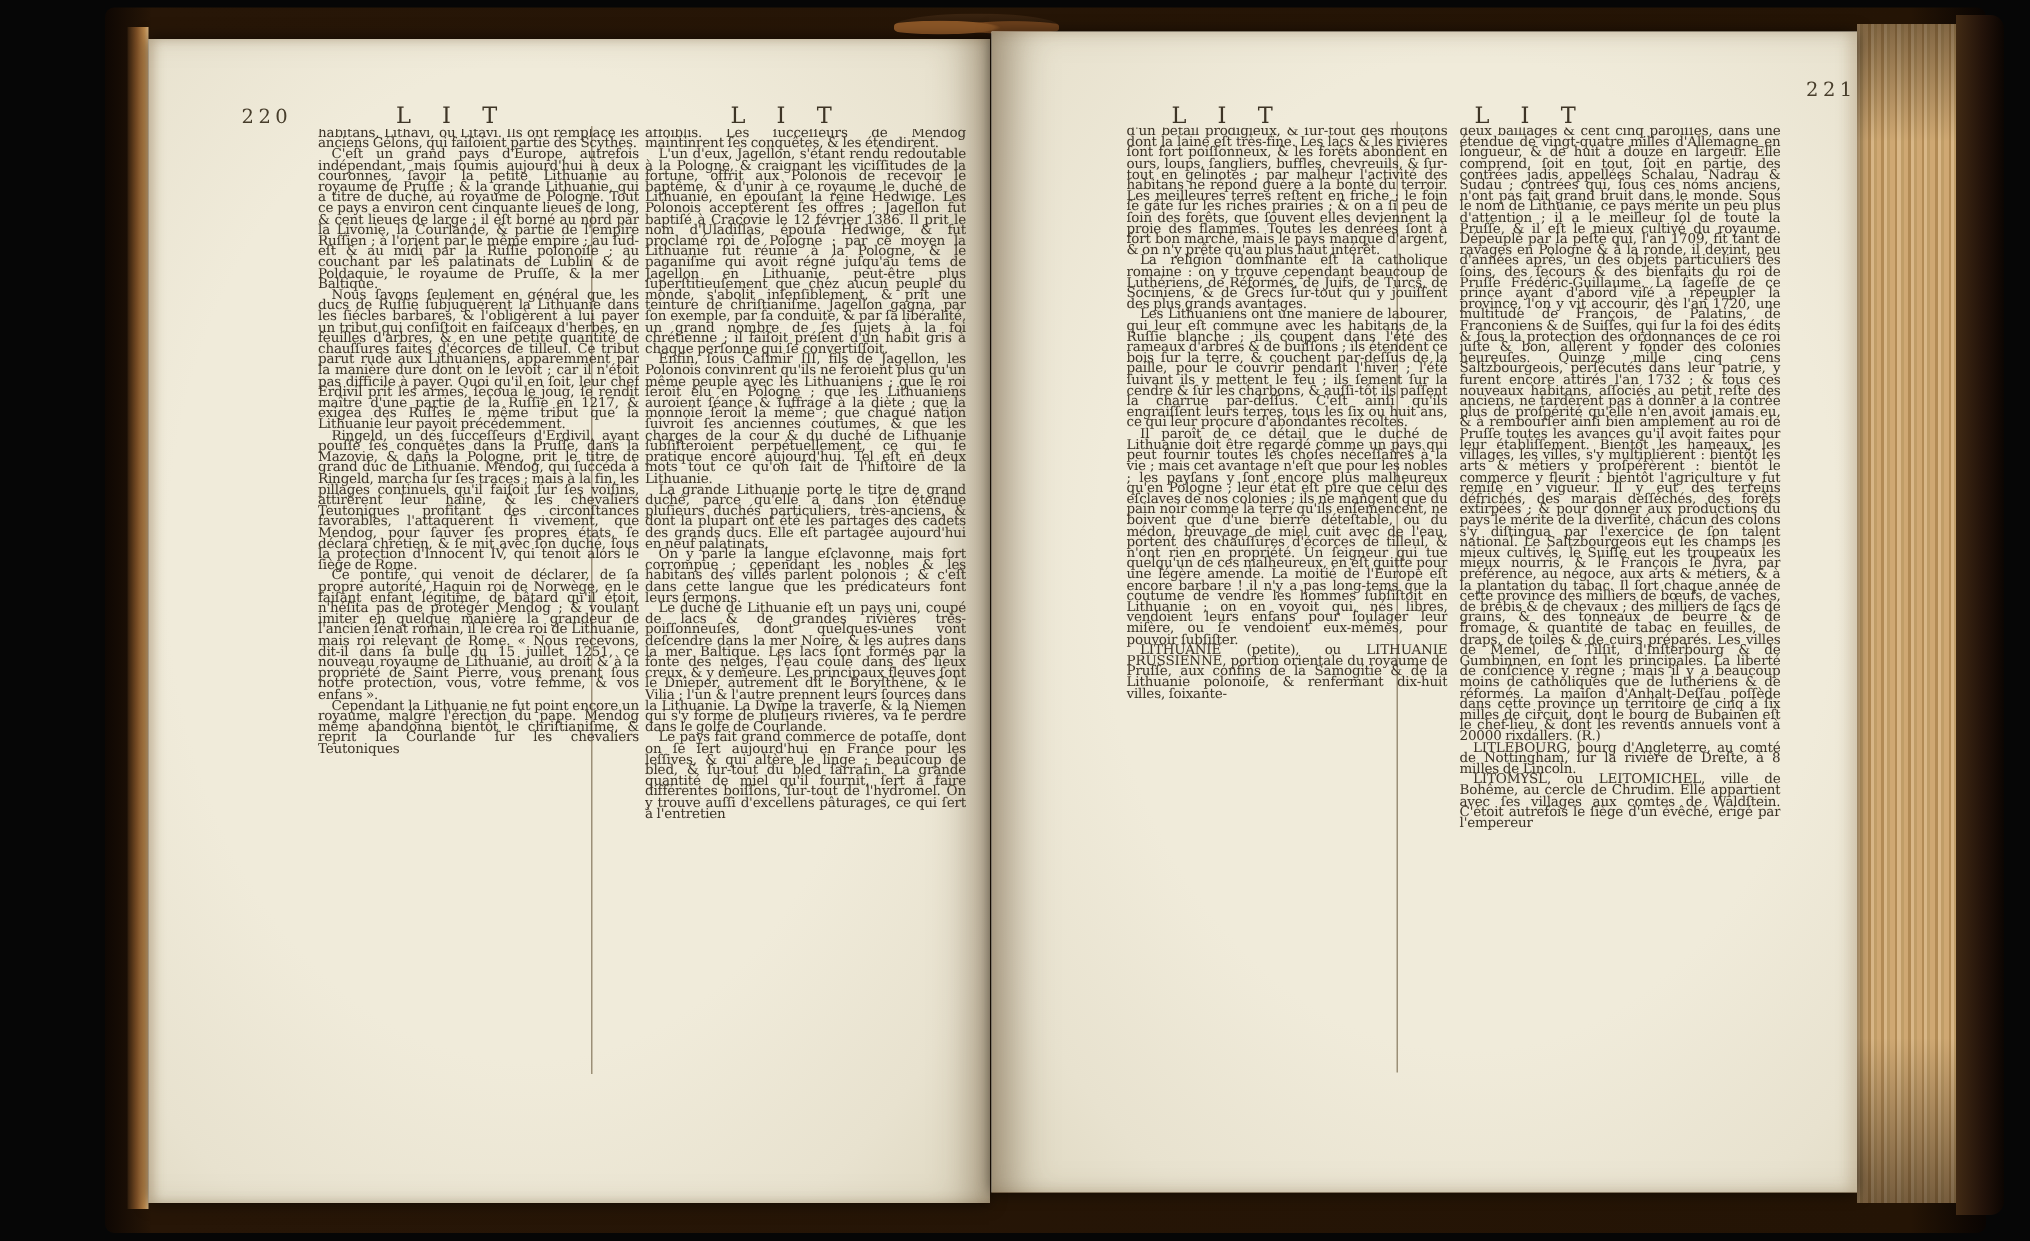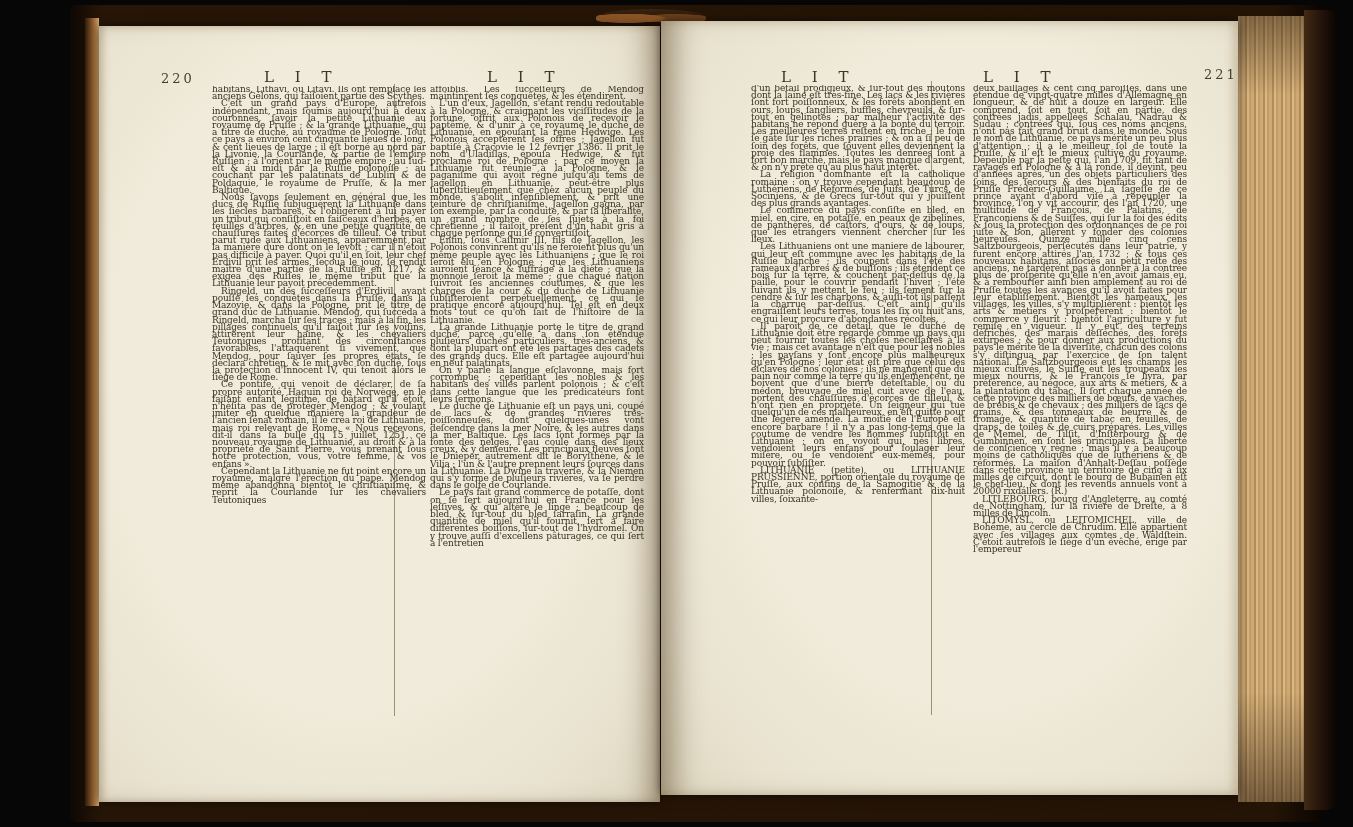--- a/index.html
+++ b/index.html
@@ -61,26 +61,25 @@
       <p class="indent">La grande Lithuanie porte le titre de grand duché, parce qu'elle a dans ſon étendue pluſieurs duchés particuliers, très-anciens, &amp; dont la plupart ont été les partages des cadets des grands ducs. Elle eſt partagée aujourd'hui en neuf palatinats.</p>
       <p class="indent">On y parle la langue eſclavonne, mais fort corrompue ; cependant les nobles &amp; les habitans des villes parlent polonois ; &amp; c'eſt dans cette langue que les prédicateurs font leurs ſermons.</p>
       <p class="indent">Le duché de Lithuanie eſt un pays uni, coupé de lacs &amp; de grandes rivières très-poiſſonneuſes, dont quelques-unes vont deſcendre dans la mer Noire, &amp; les autres dans la mer Baltique. Les lacs ſont formés par la fonte des neiges, l'eau coule dans des lieux creux, &amp; y demeure. Les principaux fleuves ſont le Dnieper, autrement dit le Boryſthène, &amp; le Vilia ; l'un &amp; l'autre prennent leurs ſources dans la Lithuanie. La Dwine la traverſe, &amp; la Niemen qui s'y forme de pluſieurs rivières, va ſe perdre dans le golfe de Courlande.</p>
       <p class="indent">Le pays fait grand commerce de potaſſe, dont on ſe ſert aujourd'hui en France pour les leſſives, &amp; qui altère le linge ; beaucoup de bled, &amp; ſur-tout du bled ſarraſin. La grande quantité de miel qu'il fournit, ſert à faire différentes boiſſons, ſur-tout de l'hydromel. On y trouve auſſi d'excellens pâturages, ce qui ſert à l'entretien</p>
     </div>
 </div>
 
 <div class="page page-right">
   <div class="running-title" style="left:120px;top:47px;">L I T</div>
   <div class="running-title" style="left:322px;top:47px;">L I T</div>
-  <div class="pagenum" style="left:543px;top:46px;">221</div>
+  <div class="pagenum" style="left:543px;top:32px;">221</div>
   <div class="divider" style="left:270px;top:60px;height:634px;"></div>
   <div class="col" style="left:55px;top:64px;">
       <p class="">d'un bétail prodigieux, &amp; ſur-tout des moutons dont la laine eſt très-fine. Les lacs &amp; les rivières ſont fort poiſſonneux, &amp; les forêts abondent en ours, loups, ſangliers, buffles, chevreuils, &amp; ſur-tout en gelinotes ; par malheur l'activité des habitans ne répond guère à la bonté du terroir. Les meilleures terres reſtent en friche ; le foin ſe gâte ſur les riches prairies ; &amp; on a ſi peu de ſoin des forêts, que ſouvent elles deviennent la proie des flammes. Toutes les denrées ſont à fort bon marché, mais le pays manque d'argent, &amp; on n'y prête qu'au plus haut intérêt.</p>
       <p class="indent">La religion dominante eſt la catholique romaine : on y trouve cependant beaucoup de Luthériens, de Réformés, de Juifs, de Turcs, de Sociniens, &amp; de Grecs ſur-tout qui y jouiſſent des plus grands avantages.</p>
-      <p class="indent">Le commerce du pays conſiſte en bled, en miel, en cire, en potaſſe, en peaux de zibelines, de panthères, de caſtors, d'ours, &amp; de loups, que les étrangers viennent chercher ſur les lieux.</p>
       <p class="indent">Les Lithuaniens ont une maniere de labourer, qui leur eſt commune avec les habitans de la Ruſſie blanche ; ils coupent dans l'été des rameaux d'arbres &amp; de buiſſons ; ils étendent ce bois ſur la terre, &amp; couchent par-deſſus de la paille, pour le couvrir pendant l'hiver ; l'été ſuivant ils y mettent le feu ; ils ſement ſur la cendre &amp; ſur les charbons, &amp; auſſi-tôt ils paſſent la charrue par-deſſus. C'eſt ainſi qu'ils engraiſſent leurs terres, tous les ſix ou huit ans, ce qui leur procure d'abondantes récoltes.</p>
       <p class="indent">Il paroît de ce détail que le duché de Lithuanie doit être regardé comme un pays qui peut fournir toutes les choſes néceſſaires à la vie ; mais cet avantage n'eſt que pour les nobles ; les payſans y ſont encore plus malheureux qu'en Pologne ; leur état eſt pire que celui des eſclaves de nos colonies ; ils ne mangent que du pain noir comme la terre qu'ils enſemencent, ne boivent que d'une bierre déteſtable, ou du médon, breuvage de miel cuit avec de l'eau, portent des chauſſures d'écorces de tilleul, &amp; n'ont rien en propriété. Un ſeigneur qui tue quelqu'un de ces malheureux, en eſt quitte pour une légère amende. La moitié de l'Europe eſt encore barbare ! il n'y a pas long-tems que la coutume de vendre les hommes ſubſiſtoit en Lithuanie ; on en voyoit qui, nés libres, vendoient leurs enfans pour ſoulager leur miſère, ou ſe vendoient eux-mêmes, pour pouvoir ſubſiſter.</p>
       <p class="indent">LITHUANIE (petite), ou LITHUANIE PRUSSIENNE, portion orientale du royaume de Pruſſe, aux confins de la Samogitie &amp; de la Lithuanie polonoiſe, &amp; renfermant dix-huit villes, ſoixante-</p>
     </div>
   <div class="col" style="left:277px;top:64px;">
       <p class="">deux baillages &amp; cent cinq paroiſſes, dans une étendue de vingt-quatre milles d'Allemagne en longueur, &amp; de huit à douze en largeur. Elle comprend, ſoit en tout, ſoit en partie, des contrées jadis appellées Schalau, Nadrau &amp; Sudau ; contrées qui, ſous ces noms anciens, n'ont pas fait grand bruit dans le monde. Sous le nom de Lithuanie, ce pays mérite un peu plus d'attention ; il a le meilleur ſol de toute la Pruſſe, &amp; il eſt le mieux cultivé du royaume. Dépeuplé par la peſte qui, l'an 1709, fit tant de ravages en Pologne &amp; à la ronde, il devint, peu d'années après, un des objets particuliers des ſoins, des ſecours &amp; des bienfaits du roi de Pruſſe Frédéric-Guillaume. La ſageſſe de ce prince ayant d'abord viſé à repeupler la province, l'on y vit accourir, dès l'an 1720, une multitude de François, de Palatins, de Franconiens &amp; de Suiſſes, qui ſur la foi des édits &amp; ſous la protection des ordonnances de ce roi juſte &amp; bon, allèrent y fonder des colonies heureuſes. Quinze mille cinq cens Saltzbourgeois, perſécutés dans leur patrie, y furent encore attirés l'an 1732 ; &amp; tous ces nouveaux habitans, aſſociés au petit reſte des anciens, ne tardèrent pas à donner à la contrée plus de proſpérité qu'elle n'en avoit jamais eu, &amp; à rembourſer ainſi bien amplement au roi de Pruſſe toutes les avances qu'il avoit faites pour leur établiſſement. Bientôt les hameaux, les villages, les villes, s'y multiplièrent : bientôt les arts &amp; métiers y proſpérèrent : bientôt le commerce y fleurit : bientôt l'agriculture y fut remiſe en vigueur. Il y eut des terreins défrichés, des marais deſſéchés, des forêts extirpées ; &amp; pour donner aux productions du pays le mérite de la diverſité, chacun des colons s'y diſtingua par l'exercice de ſon talent national. Le Saltzbourgeois eut les champs les mieux cultivés, le Suiſſe eut les troupeaux les mieux nourris, &amp; le François ſe livra, par préférence, au négoce, aux arts &amp; métiers, &amp; à la plantation du tabac. Il ſort chaque année de cette province des milliers de bœufs, de vaches, de brebis &amp; de chevaux ; des milliers de ſacs de grains, &amp; des tonneaux de beurre &amp; de fromage, &amp; quantité de tabac en feuilles, de draps, de toiles &amp; de cuirs préparés. Les villes de Memel, de Tilſit, d'Inſterbourg &amp; de Gumbinnen, en ſont les principales. La liberté de conſcience y règne ; mais il y a beaucoup moins de catholiques que de luthériens &amp; de réformés. La maiſon d'Anhalt-Deſſau poſſède dans cette province un territoire de cinq à ſix milles de circuit, dont le bourg de Bubainen eſt le chef-lieu, &amp; dont les revenus annuels vont à 20000 rixdallers. (R.)</p>
       <p class="indent">LITLEBOURG, bourg d'Angleterre, au comté de Nottingham, ſur la rivière de Dreſte, à 8 milles de Lincoln.</p>
       <p class="indent">LITOMYSL, ou LEITOMICHEL, ville de Bohême, au cercle de Chrudim. Elle appartient avec ſes villages aux comtes de Waldſtein. C'étoit autrefois le ſiège d'un évêché, érigé par l'empereur</p>
     </div>
 </div>

